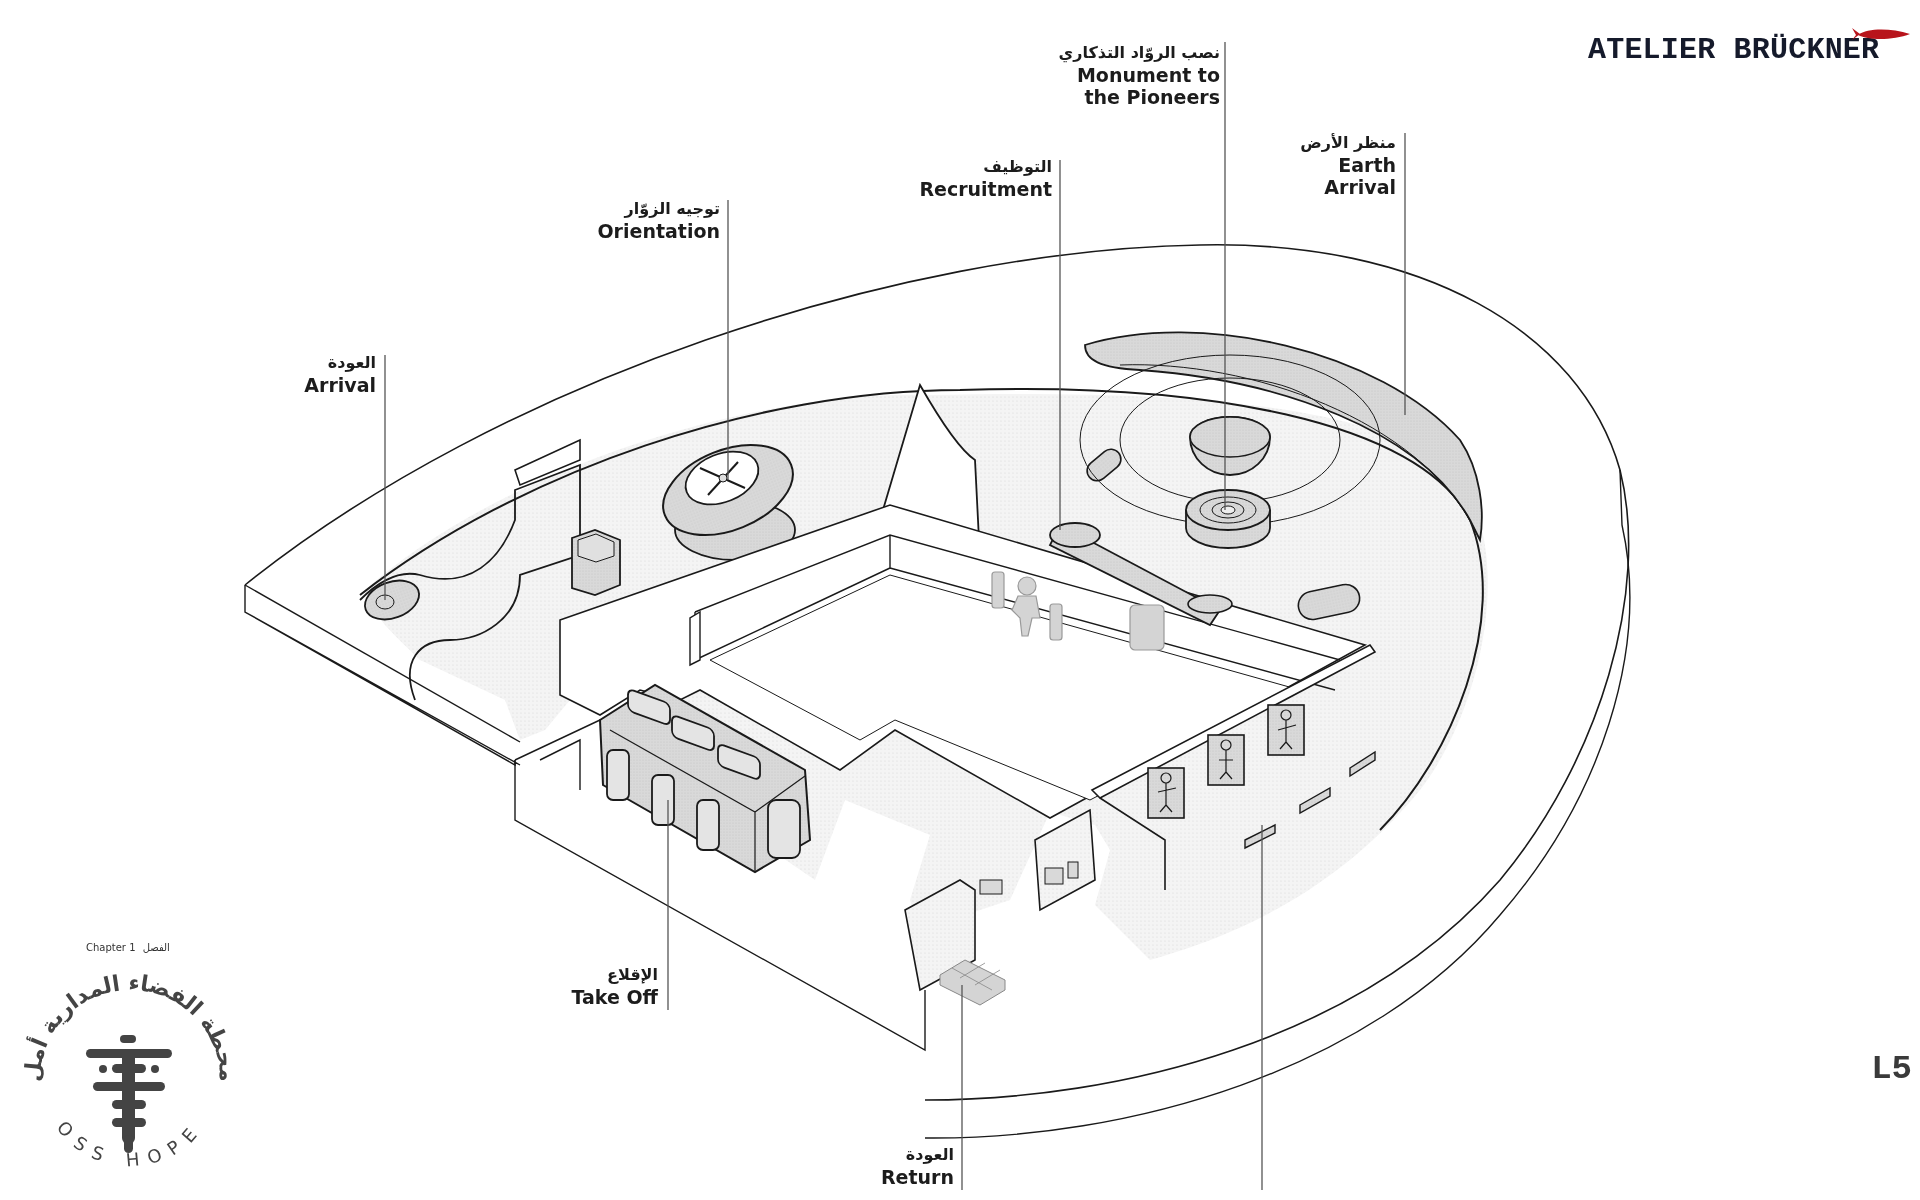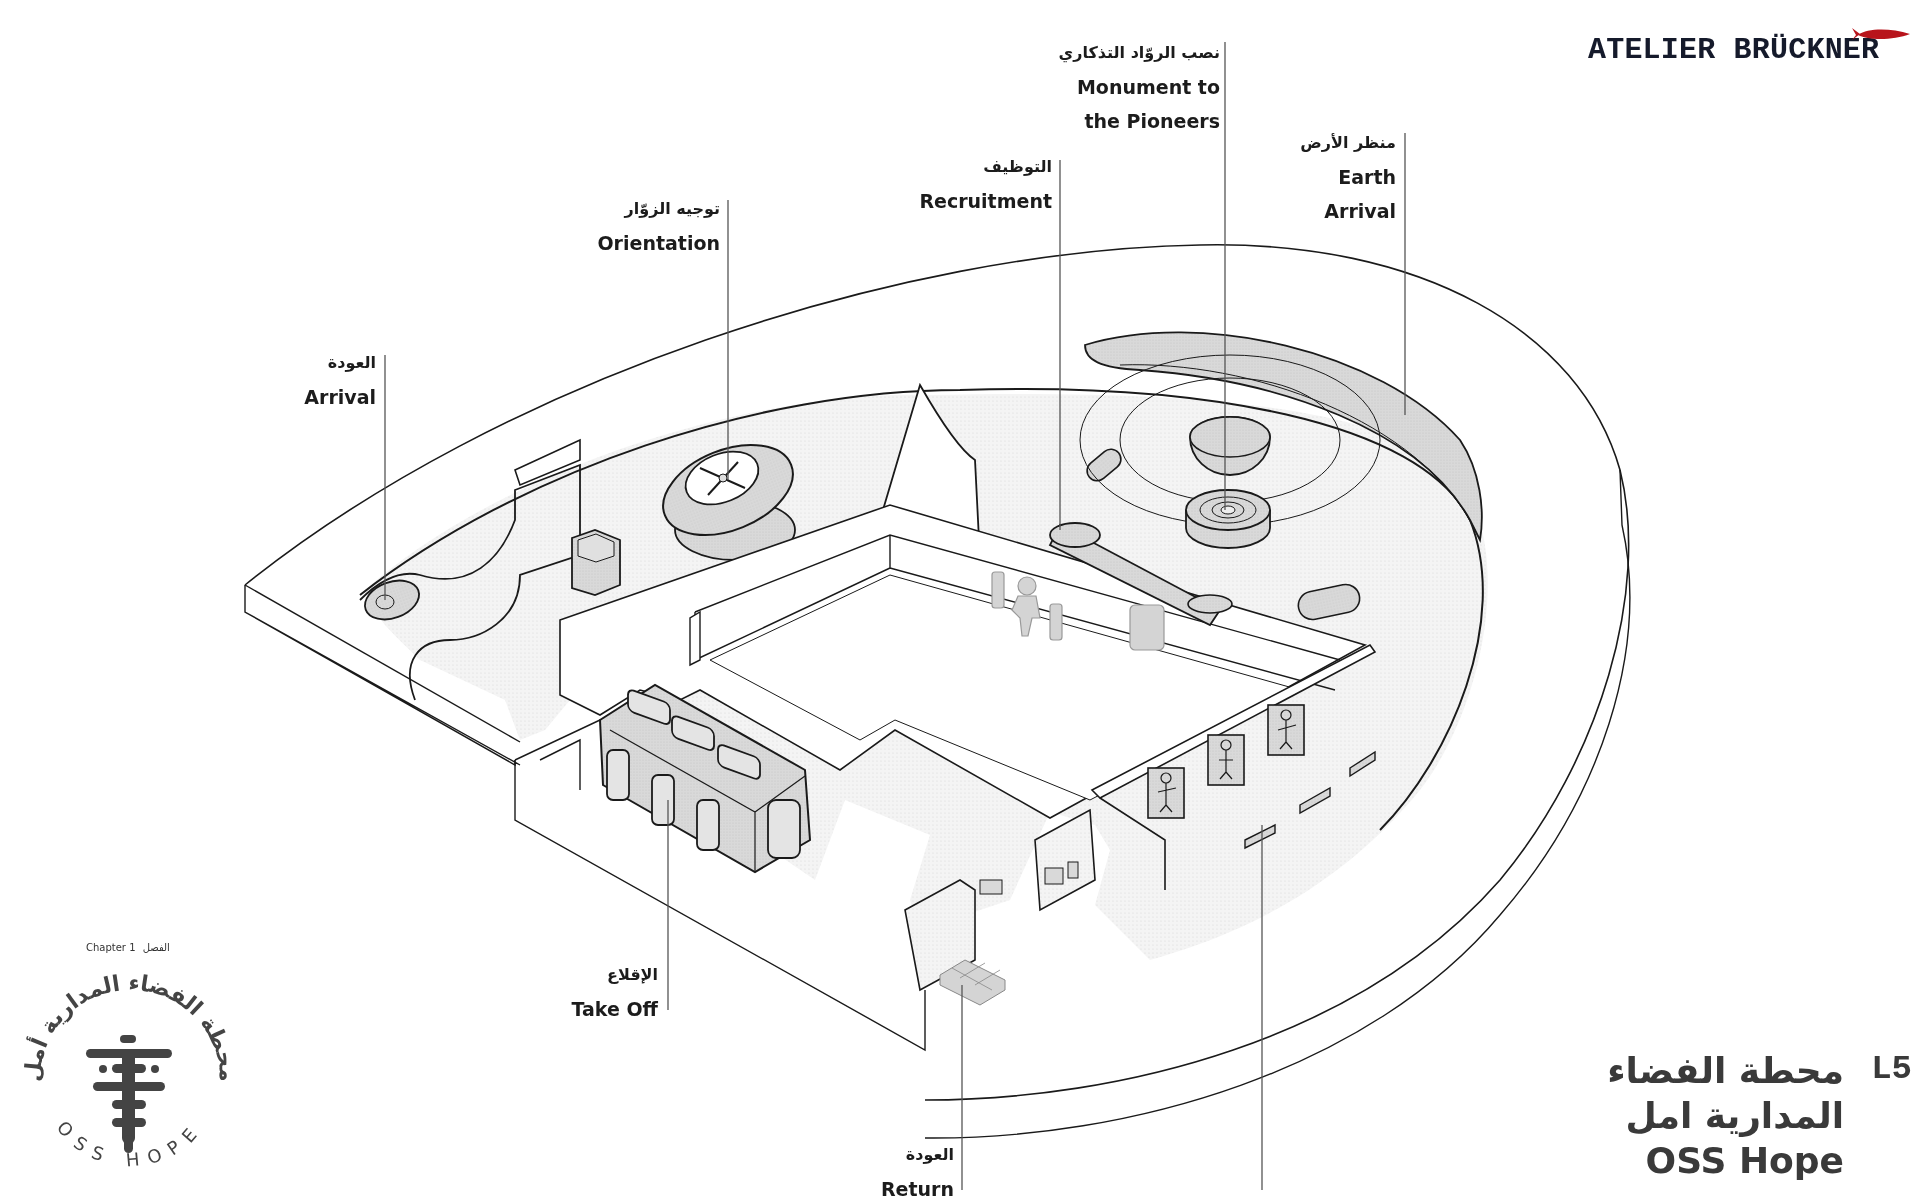--- a/index.html
+++ b/index.html
@@ -1,20 +1,20 @@
 <!DOCTYPE html>
 <html><head>
 <meta charset="utf-8">
 <style>
   html, body { margin: 0; padding: 0; background: #ffffff; }
   body { width: 1920px; height: 1200px; position: relative; overflow: hidden; font-family: "DejaVu Sans", sans-serif; color: #1a1a1a; }
   #stage { position: absolute; left: 0; top: 0; width: 1920px; height: 1200px; }
   .label { position: absolute; text-align: right; font-weight: bold; font-size: 19px; line-height: 22px; color: #1c1c1c; }
   .label .ar { display: block; direction: rtl; font-size: 16px; }
-  .label .en { display: block; margin-top: 12px; }
+  .label .en { display: block; }
   .brand { position: absolute; left: 1588px; top: 33px; font-family: Liberation Mono, monospace; font-weight: bold; font-size: 30px; letter-spacing: 0.2px; color: #151a2b; }
   .fish { position: absolute; left: 1850px; top: 26px; width: 62px; height: 18px; }
   .chapter { position: absolute; left: 86px; top: 942px; font-size: 10px; font-weight: normal; color: #333; white-space: nowrap; }
   .emblem { position: absolute; left: 20px; top: 960px; width: 220px; height: 230px; }
   .title-block { position: absolute; right: 76px; top: 1048px; text-align: right; font-family: "DejaVu Sans", sans-serif; font-weight: bold; color: #3a3a3a; font-size: 36px; line-height: 45px; }
   .title-block .ar { direction: rtl; display: block; }
   .level { position: absolute; right: 8px; top: 1050px; font-family: Liberation Mono, monospace; font-weight: bold; font-size: 34px; color: #3a3a3a; }
 </style>
 </head>
 <body>
@@ -219,20 +219,15 @@
       <circle cx="83" cy="109" r="4"></circle>
         <circle cx="135" cy="109" r="4"></circle>
       <rect x="92" y="104" width="34" height="9" rx="4.5"></rect>
       <rect x="73" y="122" width="72" height="9" rx="4.5"></rect>
       <rect x="92" y="140" width="34" height="9" rx="4.5"></rect>
       <rect x="92" y="158" width="34" height="9" rx="4.5"></rect>
       <rect x="104" y="175" width="9" height="18" rx="4.5"></rect>
     </g>
   </svg>
 
-  <div class="title-block">
-    <span class="ar">محطة الفضاء</span>
-    <span class="ar">المدارية امل</span>
-    <span style="display:block">OSS Hope</span>
-  </div>
   <div class="level">L5</div>
 
 </div>
 
 </body></html>

